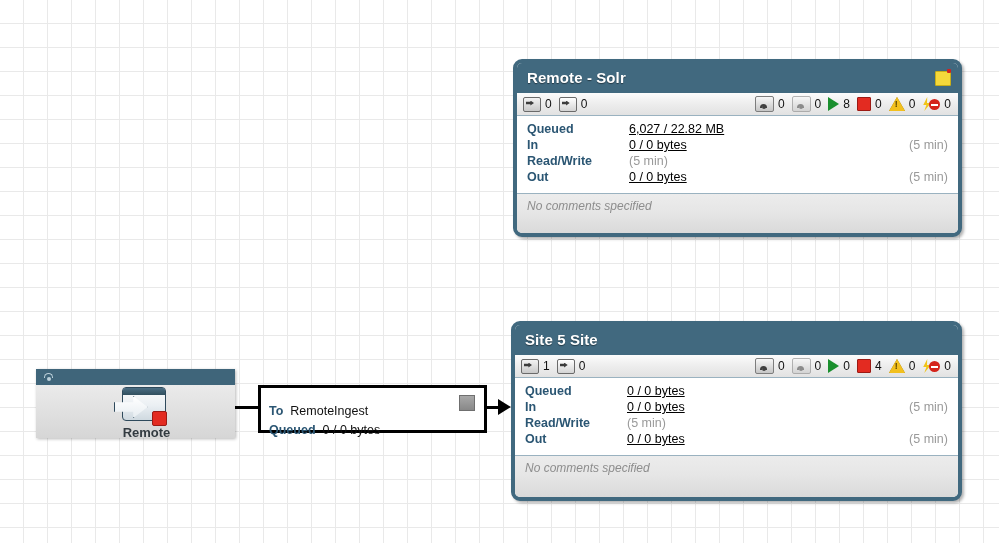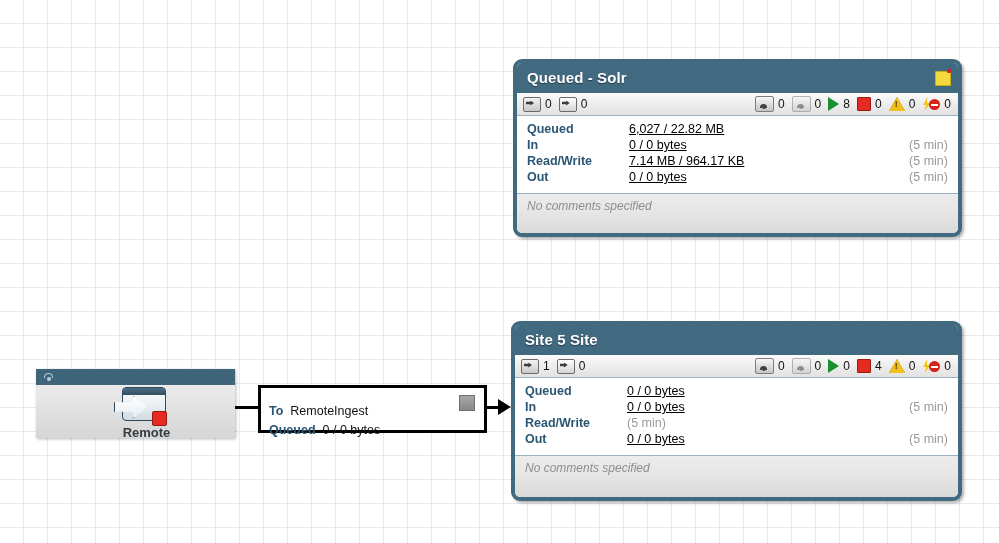--- a/index.html
+++ b/index.html
@@ -399,21 +399,21 @@
         <span class="win"></span>
         <span class="arrow"></span>
         <span class="stopdot"></span>
       </span>
       <span class="rpg-name">Remote</span>
     </div>
   </div>
 
   <div class="pg" style="left:513px; top:59px; width:449px; height:178px;">
     <div class="pg-header">
-      <span>Queued - Solr</span>
+      <span>Remote - Solr</span>
       <span class="comment-flag"></span>
     </div>
 
     <div class="pg-status">
       <span class="stat">
         <span class="ic ic-inport"></span>
         <span class="num">0</span>
       </span>
       <span class="stat">
         <span class="ic ic-outport"></span>
@@ -455,21 +455,20 @@
         <span class="val">6,027 / 22.82 MB</span>
         <span class="age"></span>
       </div>
       <div class="row">
         <span class="lbl">In</span>
         <span class="val">0 / 0 bytes</span>
         <span class="age">(5 min)</span>
       </div>
       <div class="row">
         <span class="lbl">Read/Write</span>
-        <span class="val">7.14 MB / 964.17 KB</span>
         <span class="age">(5 min)</span>
       </div>
       <div class="row">
         <span class="lbl">Out</span>
         <span class="val">0 / 0 bytes</span>
         <span class="age">(5 min)</span>
       </div>
     </div>
 
     <div class="pg-comments" style="height:41px;">

